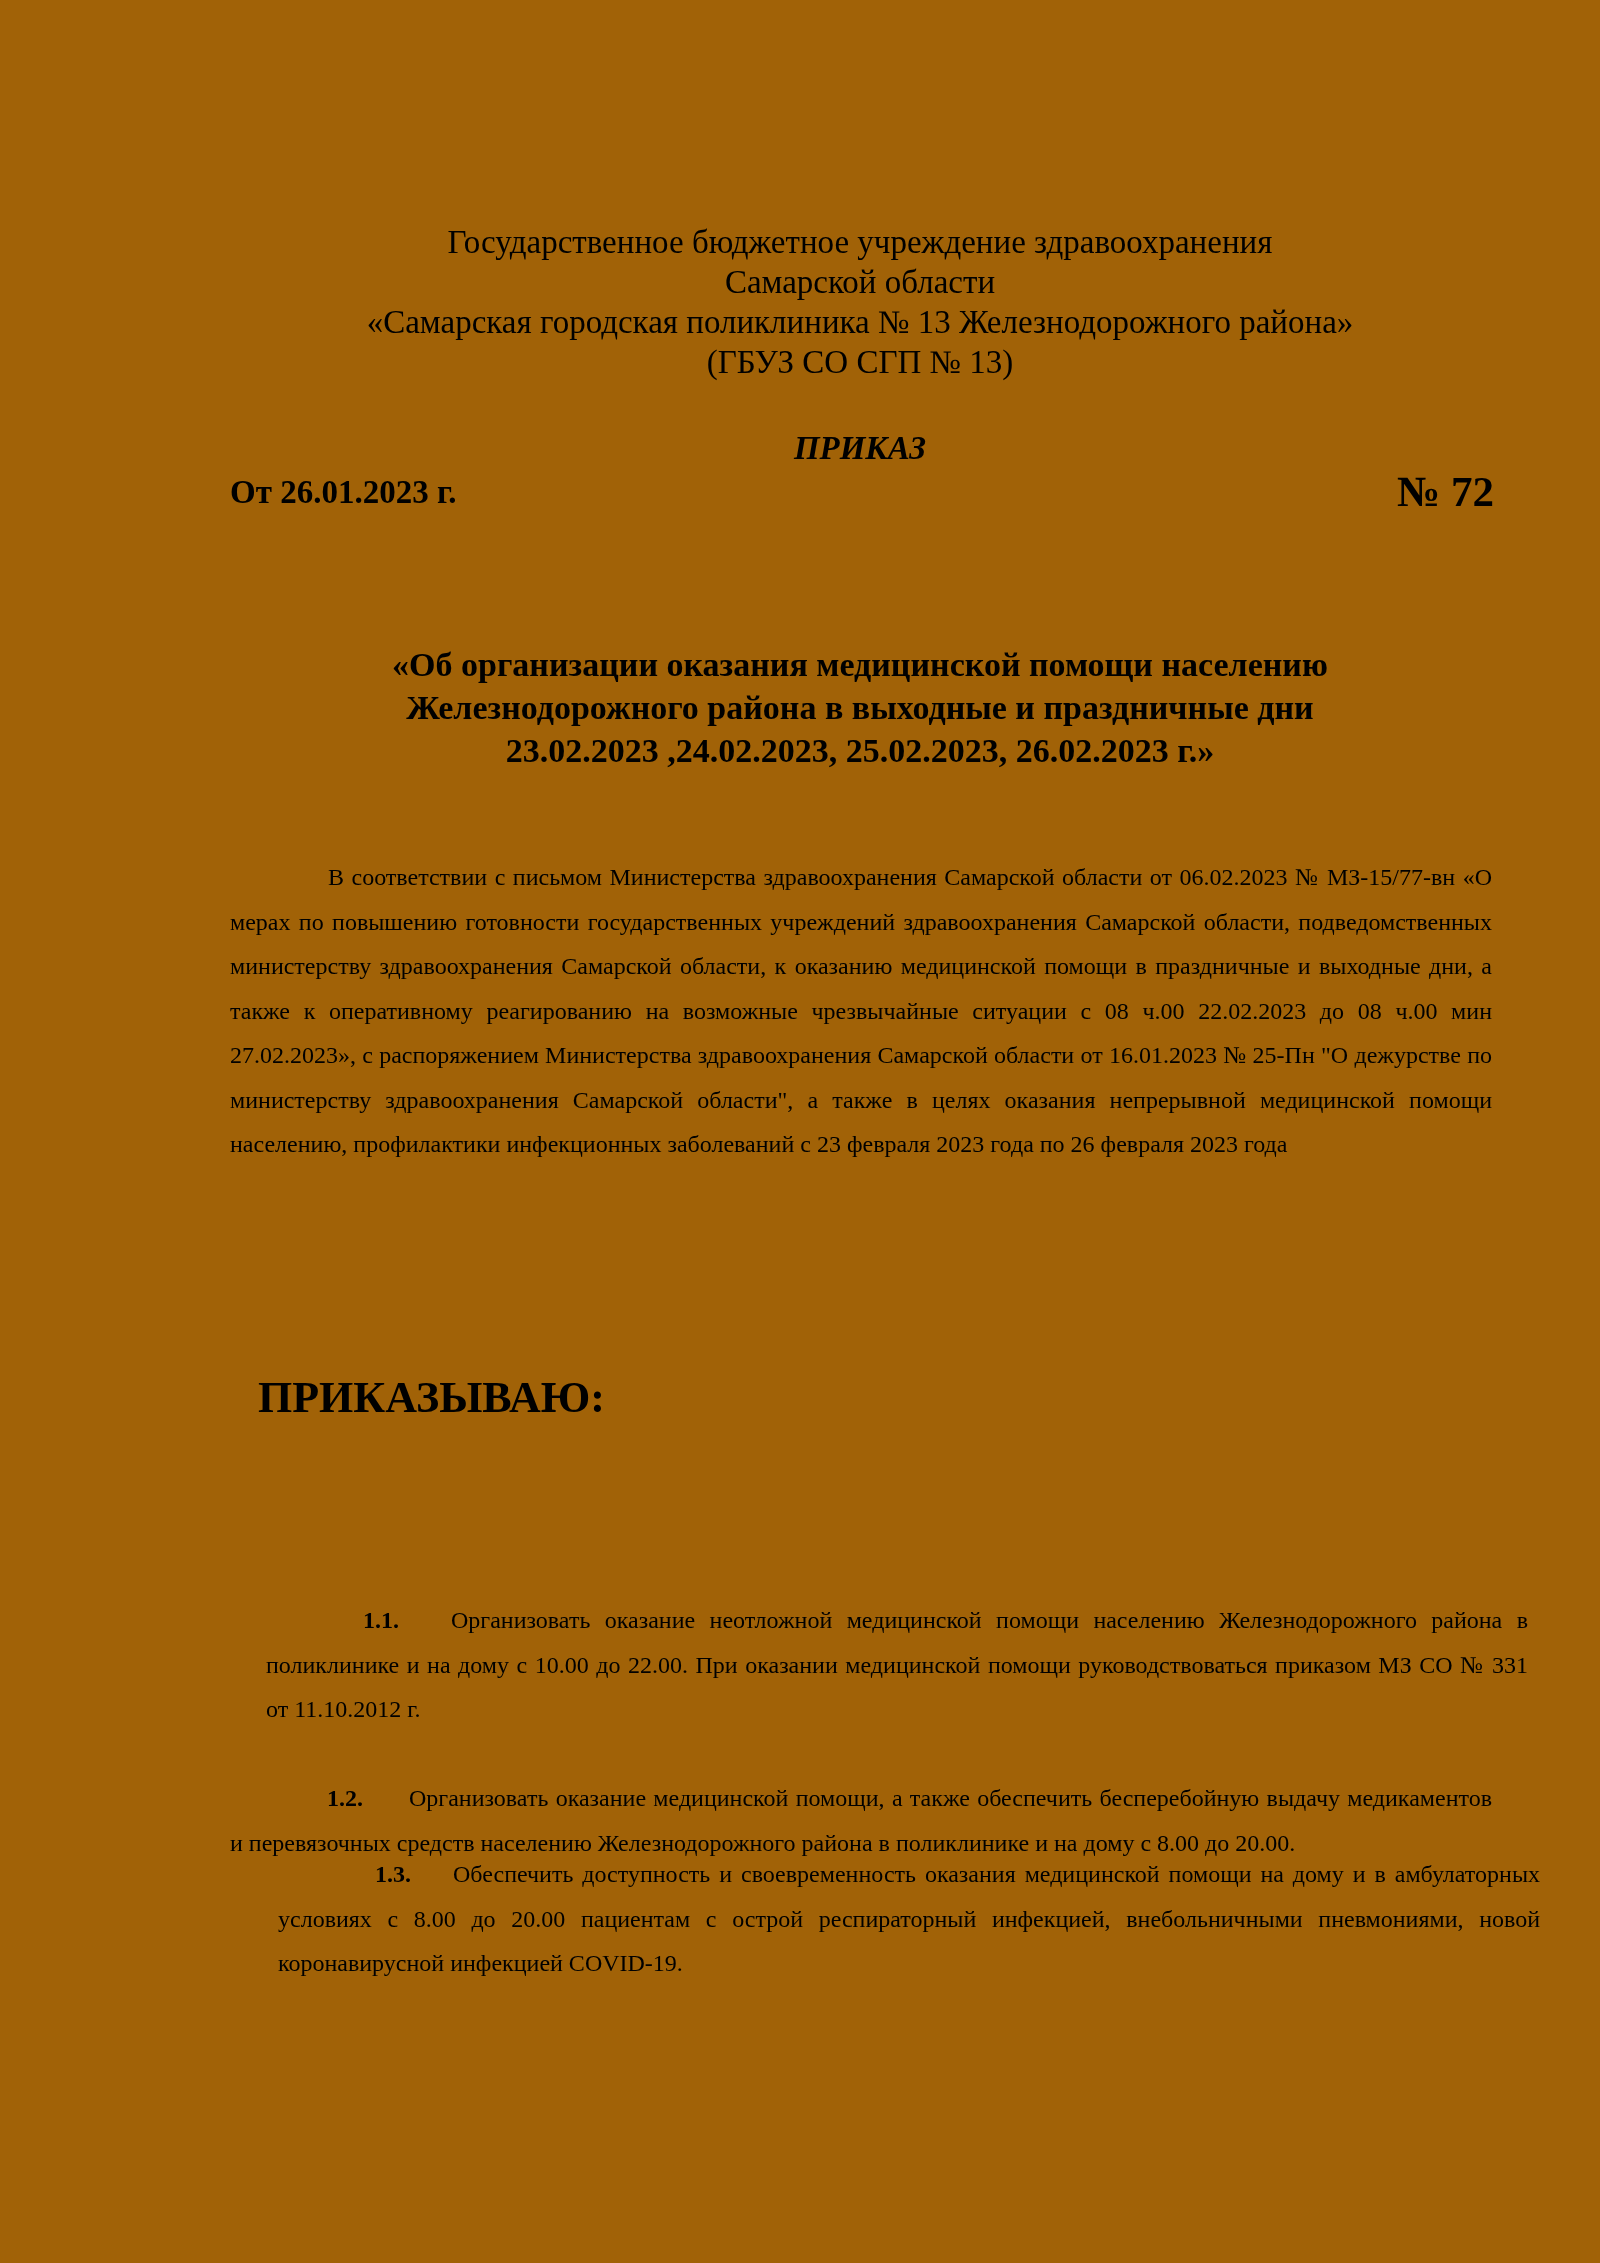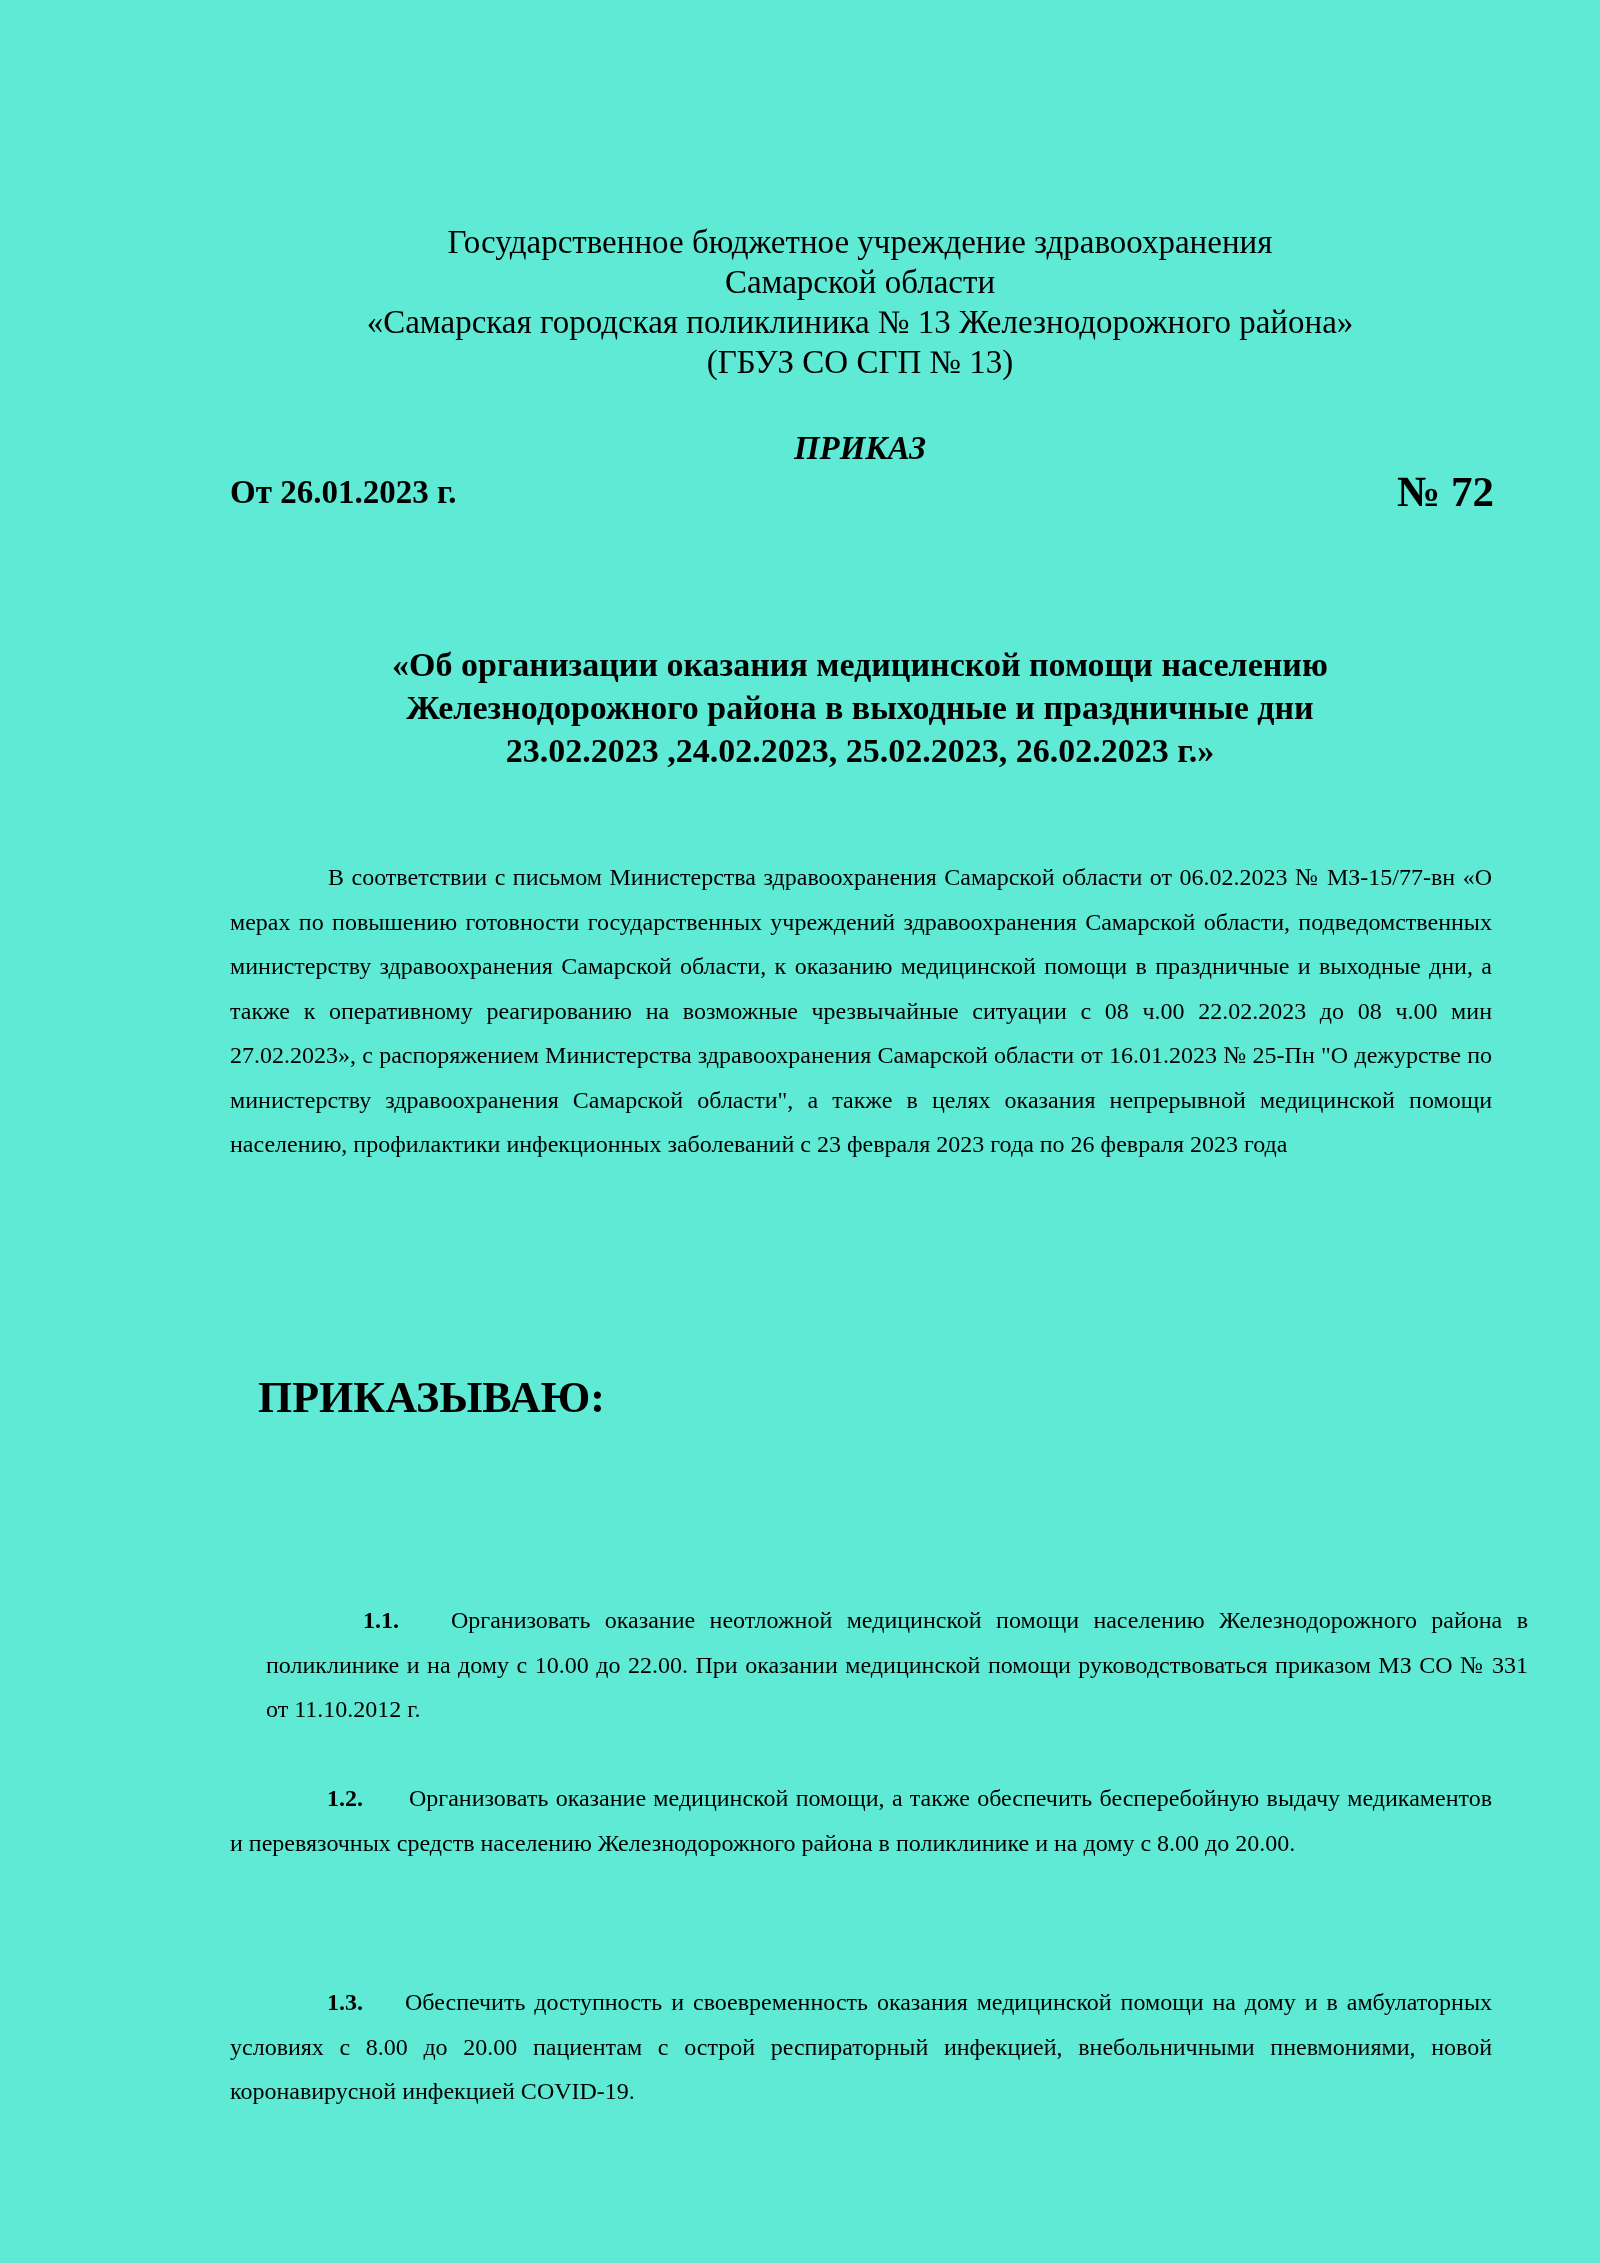--- a/index.html
+++ b/index.html
@@ -14,21 +14,21 @@
       overflow: hidden;
       font-family: "Liberation Serif", "DejaVu Serif", serif;
       color: #000000;
     }
     .page {
       position: absolute;
       left: 0;
       top: 0;
       width: 1600px;
       height: 2263px;
-      background: #5eead4;
+      background: #a16207;
     }
     .org-header {
       position: absolute;
       left: 230px;
       width: 1260px;
       top: 222px;
       text-align: center;
       font-size: 33px;
       line-height: 40px;
     }
@@ -97,21 +97,21 @@
       left: 230px;
       top: 1376px;
       font-size: 44px;
       font-weight: bold;
       line-height: 44px;
       margin-left: 28px;
     }
     .item-1 { top: 1420px; text-indent: 97px; }
     .item-1-1 { top: 1598px; text-indent: 97px; margin-left: 36px; }
     .item-1-2 { top: 1776px; text-indent: 97px; }
-    .item-1-3 { top: 1980px; text-indent: 97px; }
+    .item-1-3 { top: 1852px; text-indent: 97px; margin-left: 48px; }
     .item-num {
       font-weight: bold;
       display: inline-block;
       text-indent: 0;
     }
     .item-1 .item-num { width: 72px; }
     .item-1-1 .item-num { width: 88px; }
     .item-1-2 .item-num { width: 82px; }
     .item-1-3 .item-num { width: 78px; }
   </style>

